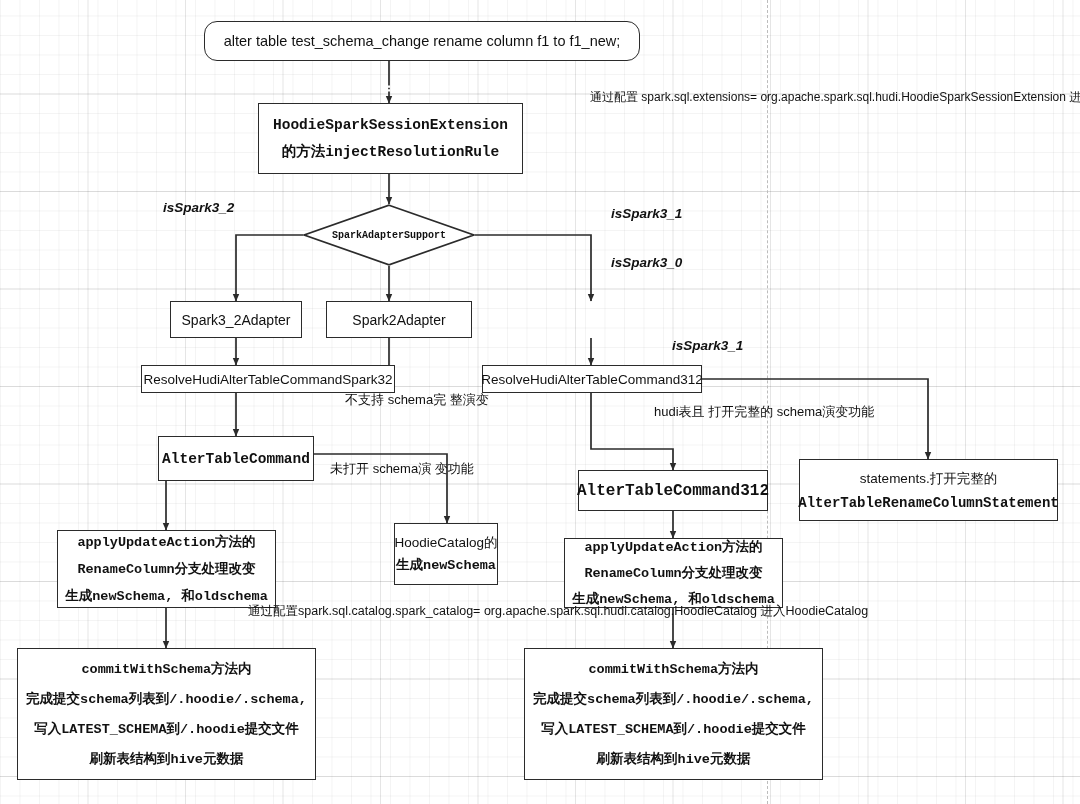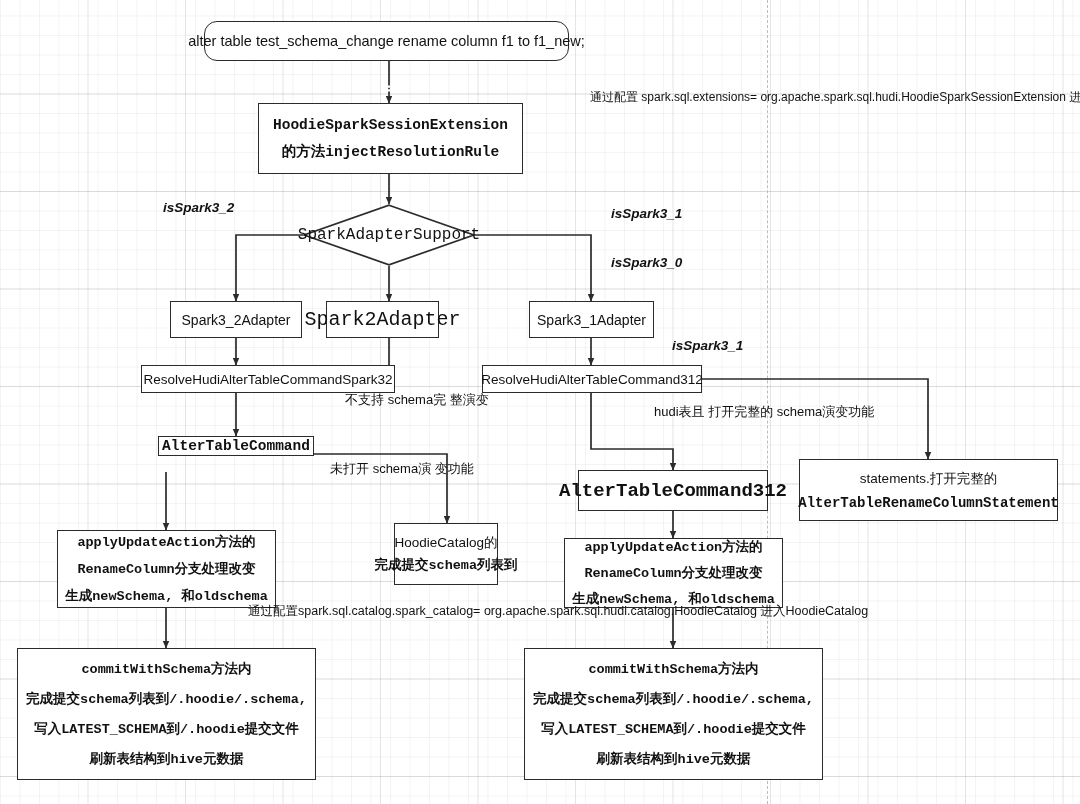--- a/index.html
+++ b/index.html
@@ -60,22 +60,22 @@
     font-style:italic;font-weight:bold;
     color:#111111;font-size:13.5px;
     white-space:nowrap;z-index:4;text-align:right;
   }
   .diamond{
     position:absolute;z-index:3;
     display:flex;align-items:center;justify-content:center;
   }
   .diamond .dlabel{
     position:relative;z-index:2;
-    font-family:"Liberation Mono", monospace;font-weight:normal;
-    font-size:16px;color:#111111;white-space:nowrap;
+    font-family:"Liberation Mono", monospace;font-weight:bold;
+    font-size:10px;color:#111111;white-space:nowrap;
   }
 </style>
 </head>
 <body>
 
 <div id="canvas">
 
   <div id="page-break"></div>
 
   <svg id="wires" viewBox="0 0 1080 804" xmlns="http://www.w3.org/2000/svg">
@@ -115,67 +115,64 @@
       <path d="M591,393 L591,449 L673,449 L673,470" marker-end="url(#ah)"></path>
 
       <path d="M702,379 L928,379 L928,459" marker-end="url(#ah)"></path>
 
       <path d="M673,511 L673,538" marker-end="url(#ah)"></path>
 
       <path d="M673,608 L673,648" marker-end="url(#ah)"></path>
     </g>
   </svg>
 
-  <div class="node rounded sans" style="left:204px;top:21px;width:365px;height:40px;font-size:14.5px;">
+  <div class="node rounded sans" style="left:204px;top:21px;width:436px;height:40px;font-size:14.5px;">
     <span class="ln">alter table test_schema_change rename column f1 to f1_new;</span>
   </div>
 
   <div class="node mono" style="left:258px;top:103px;width:265px;height:71px;font-size:14.5px;gap:9px;">
     <span class="ln">HoodieSparkSessionExtension</span>
     <span class="ln">的方法injectResolutionRule</span>
   </div>
 
   <div class="diamond" style="left:303px;top:204px;width:172px;height:62px;">
     <svg width="172" height="62" viewBox="0 0 172 62" style="position:absolute;left:0;top:0;">
       <polygon points="86,1.2 170.8,31 86,60.8 1.2,31" fill="#ffffff" stroke="#2b2b2b" stroke-width="1.7"></polygon>
     </svg>
     <span class="dlabel">SparkAdapterSupport</span>
   </div>
 
   <div class="node sans" style="left:170px;top:301px;width:132px;height:37px;font-size:14px;">
     <span class="ln">Spark3_2Adapter</span>
   </div>
 
-  <div class="node sans" style="left:326px;top:301px;width:113px;height:37px;font-size:20px;font-family:Liberation Mono, monospace;">
+  <div class="node sans" style="left:326px;top:301px;width:146px;height:37px;font-size:14px;">
     <span class="ln">Spark2Adapter</span>
   </div>
 
-  <div class="node sans" style="left:529px;top:301px;width:125px;height:37px;font-size:14px;">
-    <span class="ln">Spark3_1Adapter</span>
-  </div>
 
   <div class="node sans" style="left:109px;top:365px;width:254px;height:28px;font-size:13.5px;margin-left:32px;">
     <span class="ln">ResolveHudiAlterTableCommandSpark32</span>
   </div>
 
   <div class="node sans" style="left:482px;top:365px;width:220px;height:28px;font-size:13.5px;">
     <span class="ln">ResolveHudiAlterTableCommand312</span>
   </div>
 
-  <div class="node mono" style="left:158px;top:436px;width:156px;height:20px;font-size:14.5px;">
+  <div class="node mono" style="left:158px;top:436px;width:156px;height:45px;font-size:14.5px;">
     <span class="ln">AlterTableCommand</span>
   </div>
 
-  <div class="node mono" style="left:578px;top:470px;width:190px;height:41px;font-size:19px;">
+  <div class="node mono" style="left:578px;top:470px;width:190px;height:41px;font-size:16px;">
     <span class="ln">AlterTableCommand312</span>
   </div>
 
   <div class="node" style="left:394px;top:523px;width:104px;height:62px;gap:4px;">
     <span class="ln sans" style="font-size:13.5px;">HoodieCatalog的</span>
-    <span class="ln mono" style="font-size:13.5px;">完成提交schema列表到</span>
+    <span class="ln mono" style="font-size:13.5px;">生成newSchema</span>
   </div>
 
   <div class="node" style="left:799px;top:459px;width:259px;height:62px;gap:7px;">
     <span class="ln sans" style="font-size:13.5px;">statements.打开完整的</span>
     <span class="ln mono" style="font-size:14px;">AlterTableRenameColumnStatement</span>
   </div>
 
   <div class="node mono" style="left:57px;top:530px;width:219px;height:78px;font-size:13.5px;gap:9px;">
     <span class="ln">applyUpdateAction方法的</span>
     <span class="ln">RenameColumn分支处理改变</span>

